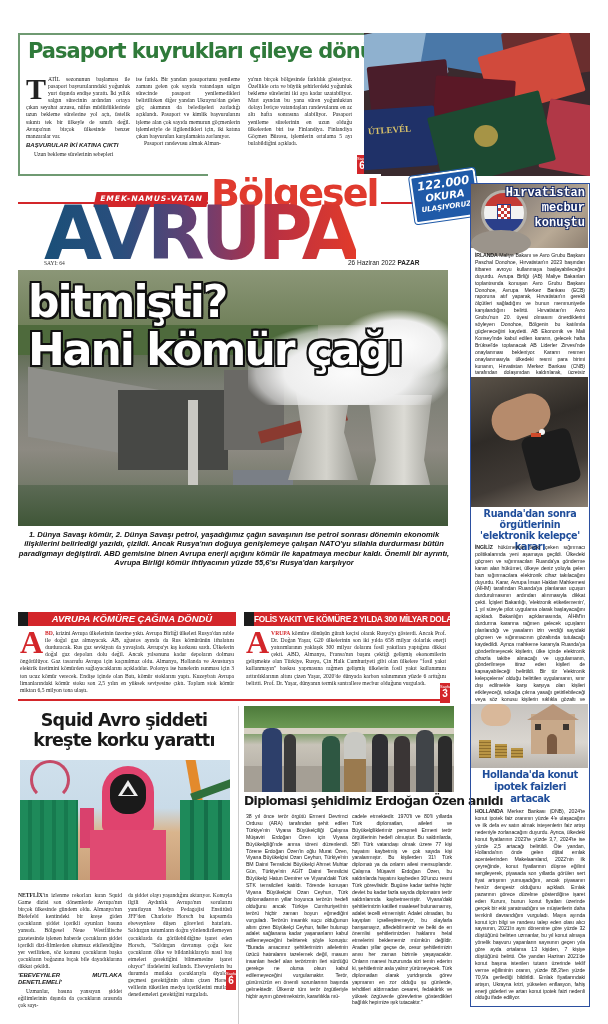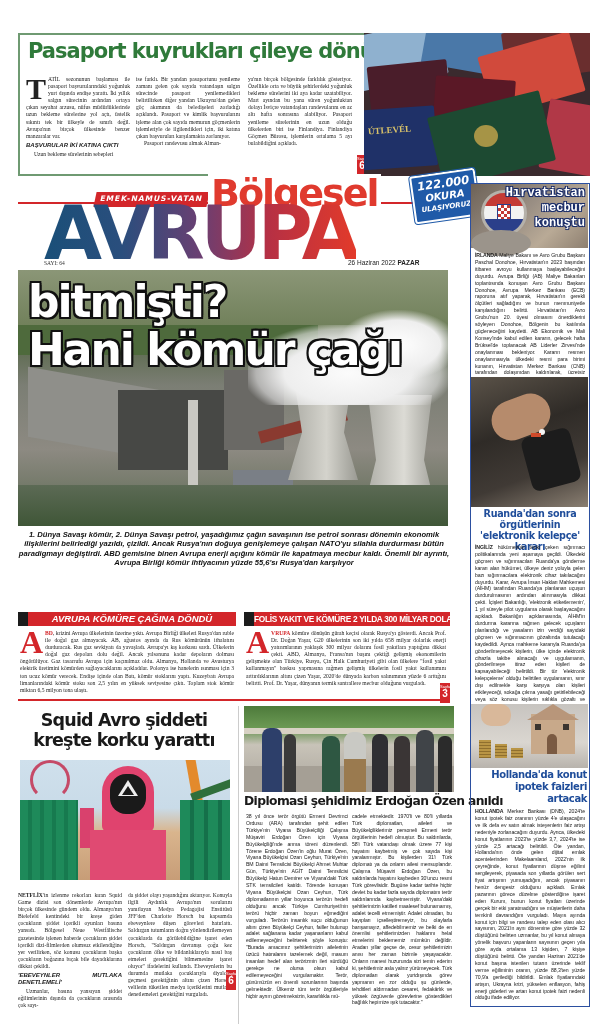--- a/index.html
+++ b/index.html
@@ -42,21 +42,21 @@
 
 #sidebar{left:470px;top:183px;width:120px;height:824px;border:1.5px solid #2b4fa0}
 #croatia-img{left:0;top:0;width:117px;height:64px;background:linear-gradient(135deg,#6d6257,#9a8f84 45%,#b9aa96 70%,#8d7f70)}
 .coin{position:absolute;border-radius:50%}
 #croatia-title{right:3px;top:2px;text-align:right;font-family:Liberation Mono, monospace;font-weight:bold;font-size:12px;line-height:15px;color:#fff;text-shadow:0 0 2px #1a2d6a,1px 1px 0 #1a2d6a,-1px -1px 0 #1a2d6a,1px -1px 0 #1a2d6a,-1px 1px 0 #1a2d6a}
 #croatia-text{left:4px;top:68px;width:110px}
 #cuff-img{left:0;top:193px;width:117px;height:130px;background:linear-gradient(160deg,#5a5248,#2f2b27 40%,#403a35 70%,#8a7f72)}
 #rwanda-title{left:2px;top:324px;width:114px;text-align:center;font-family:"DejaVu Sans",sans-serif;font-weight:bold;font-size:9.6px;line-height:11px;color:#1f4d9a;letter-spacing:-0.3px}
 #rwanda-text{left:4px;top:360px;width:110px}
 #house-img{left:0;top:520px;width:117px;height:64px;background:linear-gradient(180deg,#c7c4c0,#dad6d0 60%,#b8b3ac)}
-#holland-title{left:2px;top:585px;width:114px;text-align:right;font-family:"DejaVu Sans",sans-serif;font-weight:bold;font-size:10px;line-height:12px;color:#1f4d9a;letter-spacing:-0.4px}
+#holland-title{left:2px;top:585px;width:114px;text-align:center;font-family:"DejaVu Sans",sans-serif;font-weight:bold;font-size:10px;line-height:12px;color:#1f4d9a;letter-spacing:-0.4px}
 #holland-text{left:4px;top:624px;width:110px}
 
 
 #main-photo{left:18px;top:270px;width:430px;height:256px;overflow:hidden;background:linear-gradient(180deg,#7e8a70 0%,#6b7a5c 18%,#5d6b4f 30%,#7b7e74 45%,#8d8a82 70%,#5a6850 100%)}
 #main-headline{left:10px;top:8px;font-family:"DejaVu Sans",sans-serif;font-weight:bold;font-size:44px;line-height:48px;color:#fff;letter-spacing:-2px;text-shadow:2px 0 0 #111,-2px 0 0 #111,0 2px 0 #111,0 -2px 0 #111,2px 2px 0 #111,-2px -2px 0 #111,2px -2px 0 #111,-2px 2px 0 #111}
 #main-caption{left:18px;top:530px;width:432px;text-align:center;font-family:"Liberation Sans",sans-serif;font-weight:bold;font-style:italic;font-size:7.6px;line-height:9.3px;color:#111}
 
 
 .banner{height:14px;background:#d3262a;color:#fff;font-family:"Liberation Sans",sans-serif;font-weight:bold;font-style:italic;font-size:9.5px;line-height:14px;text-align:center;border-left:10px solid #1c1c1c;white-space:nowrap;overflow:hidden}
 #banner1{left:18px;top:612px;width:218px}

